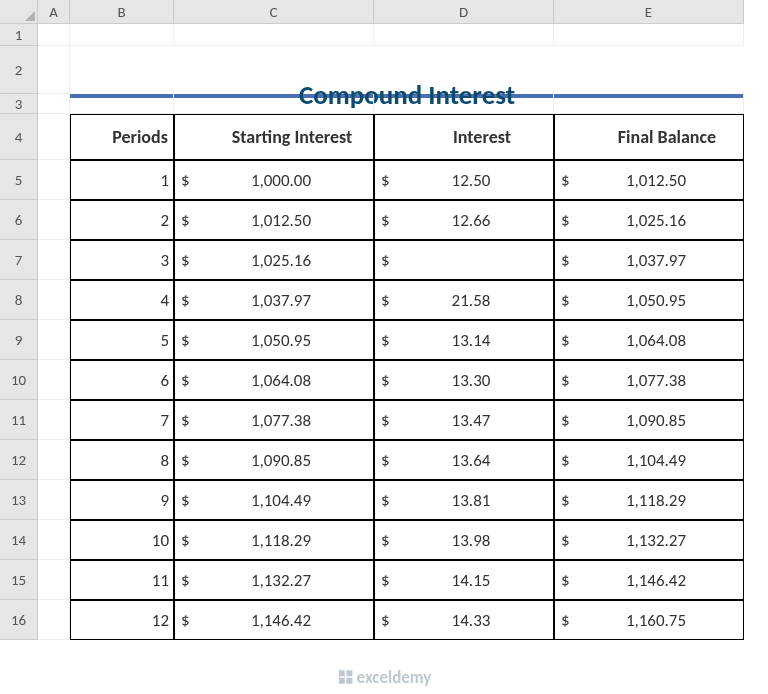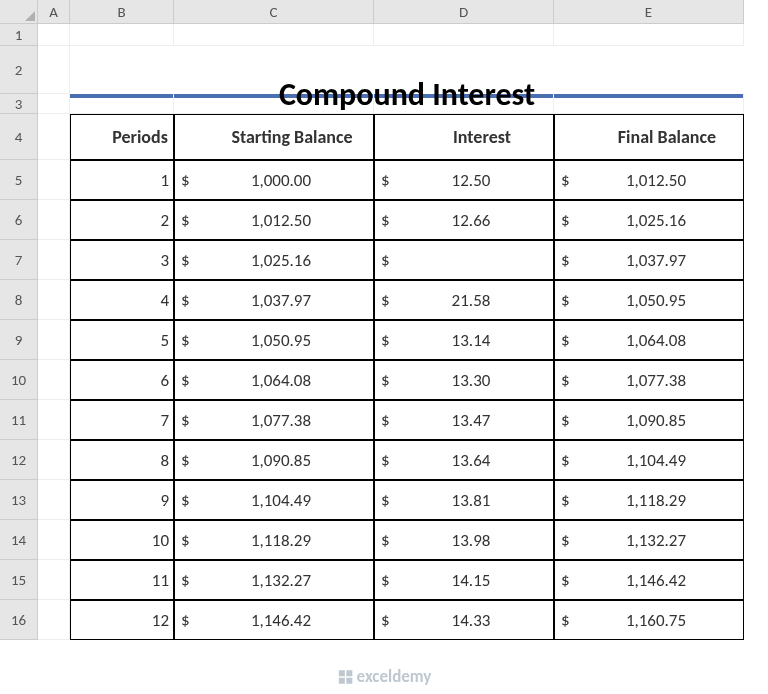--- a/index.html
+++ b/index.html
@@ -49,23 +49,23 @@
     text-align: center;
     font-size: 15px;
     color: #555;
     display: flex;
     align-items: center;
     justify-content: center;
   }
   .title-cell {
     grid-column: 3 / 7;
     background: #dbe4f4;
-    color: #000000;
+    color: #0c4a6e;
     font-weight: bold;
-    font-size: 32px;
+    font-size: 27px;
     text-align: center;
     display: flex;
     align-items: center;
     justify-content: center;
     border-bottom: 4px solid #4a6fb3;
     margin-top: 48px;
   }
   .th {
     border: 1px solid #000;
     font-weight: bold;
@@ -98,21 +98,21 @@
   .td-money .sym { width: 18px; }
   .td-money .val { text-align: center; flex: 1; padding-right: 4px; }
   .spacer { border-right: 1px solid #eee; border-bottom: 1px solid #eee; }
   .watermark {
     position: absolute;
     left: 50%; top: 668px;
     transform: translateX(-50%);
     color: #bfc8d0;
     font-size: 17px;
     display: flex;
-    align-items: flex-start;
+    align-items: center;
     gap: 2px;
   }
   .watermark svg { width: 18px; height: 18px; }
 </style>
 </head>
 <body>
 
 <div class="sheet" id="sheet">
     <div class="corner"></div>
     <div class="col-header">A</div>
@@ -131,21 +131,21 @@
     <div class="title-cell">Compound Interest</div>
     <div class="row-header">3</div>
     <div class="spacer"></div>
     <div class="spacer"></div>
     <div class="spacer"></div>
     <div class="spacer"></div>
     <div class="spacer"></div>
     <div class="row-header">4</div>
     <div class="spacer"></div>
     <div class="th">Periods</div>
-    <div class="th">Starting Balance</div>
+    <div class="th">Starting Interest</div>
     <div class="th">Interest</div>
     <div class="th">Final Balance</div>
     <div class="row-header">5</div>
     <div class="spacer"></div>
     <div class="td-period">1</div>
     <div class="td-money">
       <div class="sym">$</div>
       <div class="val">1,000.00</div>
     </div>
     <div class="td-money">

